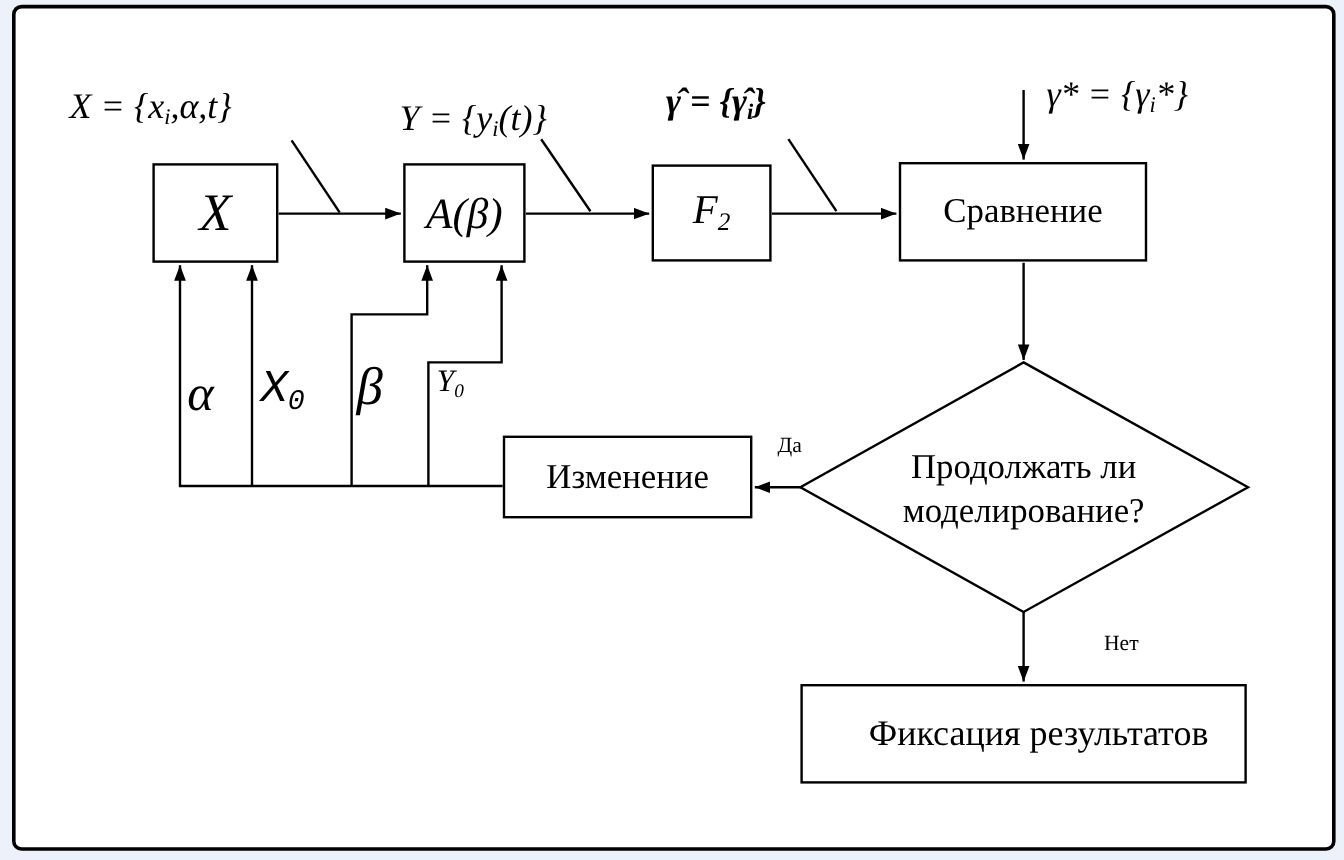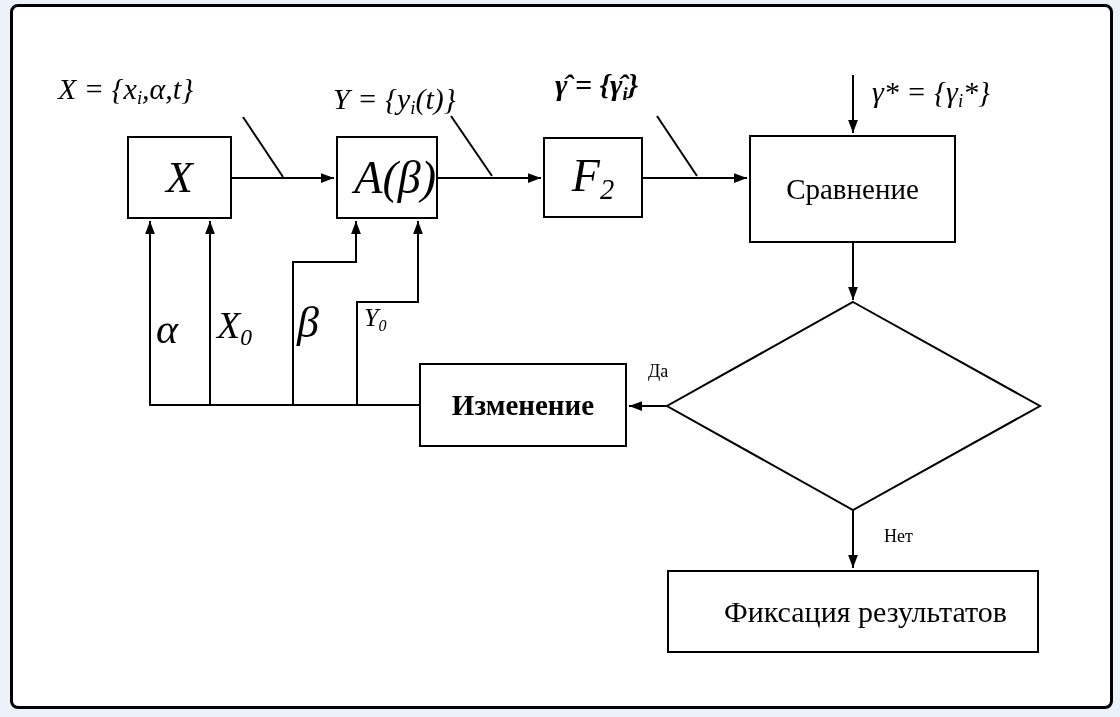--- a/index.html
+++ b/index.html
@@ -21,48 +21,48 @@
   .wires { position: absolute; left: 0; top: 0; width: 1120px; height: 717px; }
   .node {
     position: absolute;
     background: #fff;
     border: 2px solid #000;
     display: flex; align-items: center; justify-content: center;
     text-align: center;
     box-sizing: border-box;
   }
   .box-x       { left: 127px; top: 136px; width: 105px; height: 83px; font-style: italic; font-size: 44px; }
-  .box-model   { left: 336px; top: 136px; width: 102px; height: 83px; font-style: italic; font-size: 46px; justify-content: flex-end; }
-  .box-f2      { left: 543px; top: 137px; width: 100px; height: 81px; font-style: italic; font-size: 46px; }
-  .box-compare { left: 749px; top: 135px; width: 207px; height: 108px; font-size: 29px; }
-  .box-change  { left: 419px; top: 363px; width: 208px; height: 84px; font-size: 29px; line-height: 40px; font-weight: bold; }
+  .box-model   { left: 336px; top: 136px; width: 102px; height: 83px; font-style: italic; font-size: 36px; }
+  .box-f2      { left: 543px; top: 137px; width: 100px; height: 81px; font-style: italic; font-size: 34px; }
+  .box-compare { left: 749px; top: 135px; width: 207px; height: 83px; font-size: 29px; }
+  .box-change  { left: 419px; top: 363px; width: 208px; height: 69px; font-size: 29px; line-height: 40px; }
   .box-fix     { left: 667px; top: 570px; width: 372px; height: 83px; font-size: 30px; padding-left: 25px; }
   .decision-text {
     position: absolute; left: 723px; top: 371px; width: 260px;
     font-size: 29px; line-height: 37px; text-align: center;
   }
   .mathlabel {
     position: absolute;
     font-style: italic; font-size: 30px; line-height: 38px;
     white-space: nowrap;
   }
   .lbl-xdef   { left: 58px;  top: 70px; }
   .lbl-ydef   { left: 333px; top: 80px; }
   .lbl-ghat   { left: 555px; top: 66px; font-weight: bold; }
-  .lbl-gstar  { left: 872px; top: 60px; margin-top: 13px; }
+  .lbl-gstar  { left: 872px; top: 60px; }
   .param {
     position: absolute; font-style: italic; white-space: nowrap;
   }
   .lbl-alpha { left: 156px; top: 305px; font-size: 42px; }
-  .lbl-x0    { left: 217px; top: 303px; font-size: 38px; }
+  .lbl-x0    { left: 217px; top: 303px; font-size: 38px; font-family: Liberation Mono, monospace; }
   .lbl-beta  { left: 297px; top: 297px; font-size: 44px; }
   .lbl-y0    { left: 364px; top: 303px; font-size: 26px; }
   .smalllabel { position: absolute; font-size: 18px; white-space: nowrap; }
   .lbl-yes { left: 648px; top: 361px; text-align: center; }
-  .lbl-no  { left: 884px; top: 526px; }
+  .lbl-no  { left: 920px; top: 526px; }
   .sub { font-size: 0.62em; vertical-align: -0.28em; }
 </style>
 </head>
 <body>
 
 <div class="stage">
 
   <div class="frame"></div>
 
   <svg class="wires" width="1120" height="717" viewBox="0 0 1120 717" xmlns="http://www.w3.org/2000/svg">
@@ -105,20 +105,24 @@
   <div class="node box-compare">
     <span>Сравнение</span>
   </div>
 
   <div class="node box-change">
     <span>
       <span style="display:block">Изменение</span>
     </span>
   </div>
 
+  <div class="decision-text">
+    <span style="display:block">Продолжать ли</span>
+    <span style="display:block">моделирование?</span>
+  </div>
 
   <div class="node box-fix">
     <span>Фиксация результатов</span>
   </div>
 
   <div class="mathlabel lbl-xdef"><span>X = {x</span><span class="sub">i</span><span>,α,t}</span></div>
   <div class="mathlabel lbl-ydef"><span>Y = {y</span><span class="sub">i</span><span>(t)}</span></div>
   <div class="mathlabel lbl-ghat"><span>γ̂ = {γ̂</span><span class="sub">i</span><span>}</span></div>
   <div class="mathlabel lbl-gstar"><span>γ* = {γ</span><span class="sub">i</span><span>*}</span></div>
 

